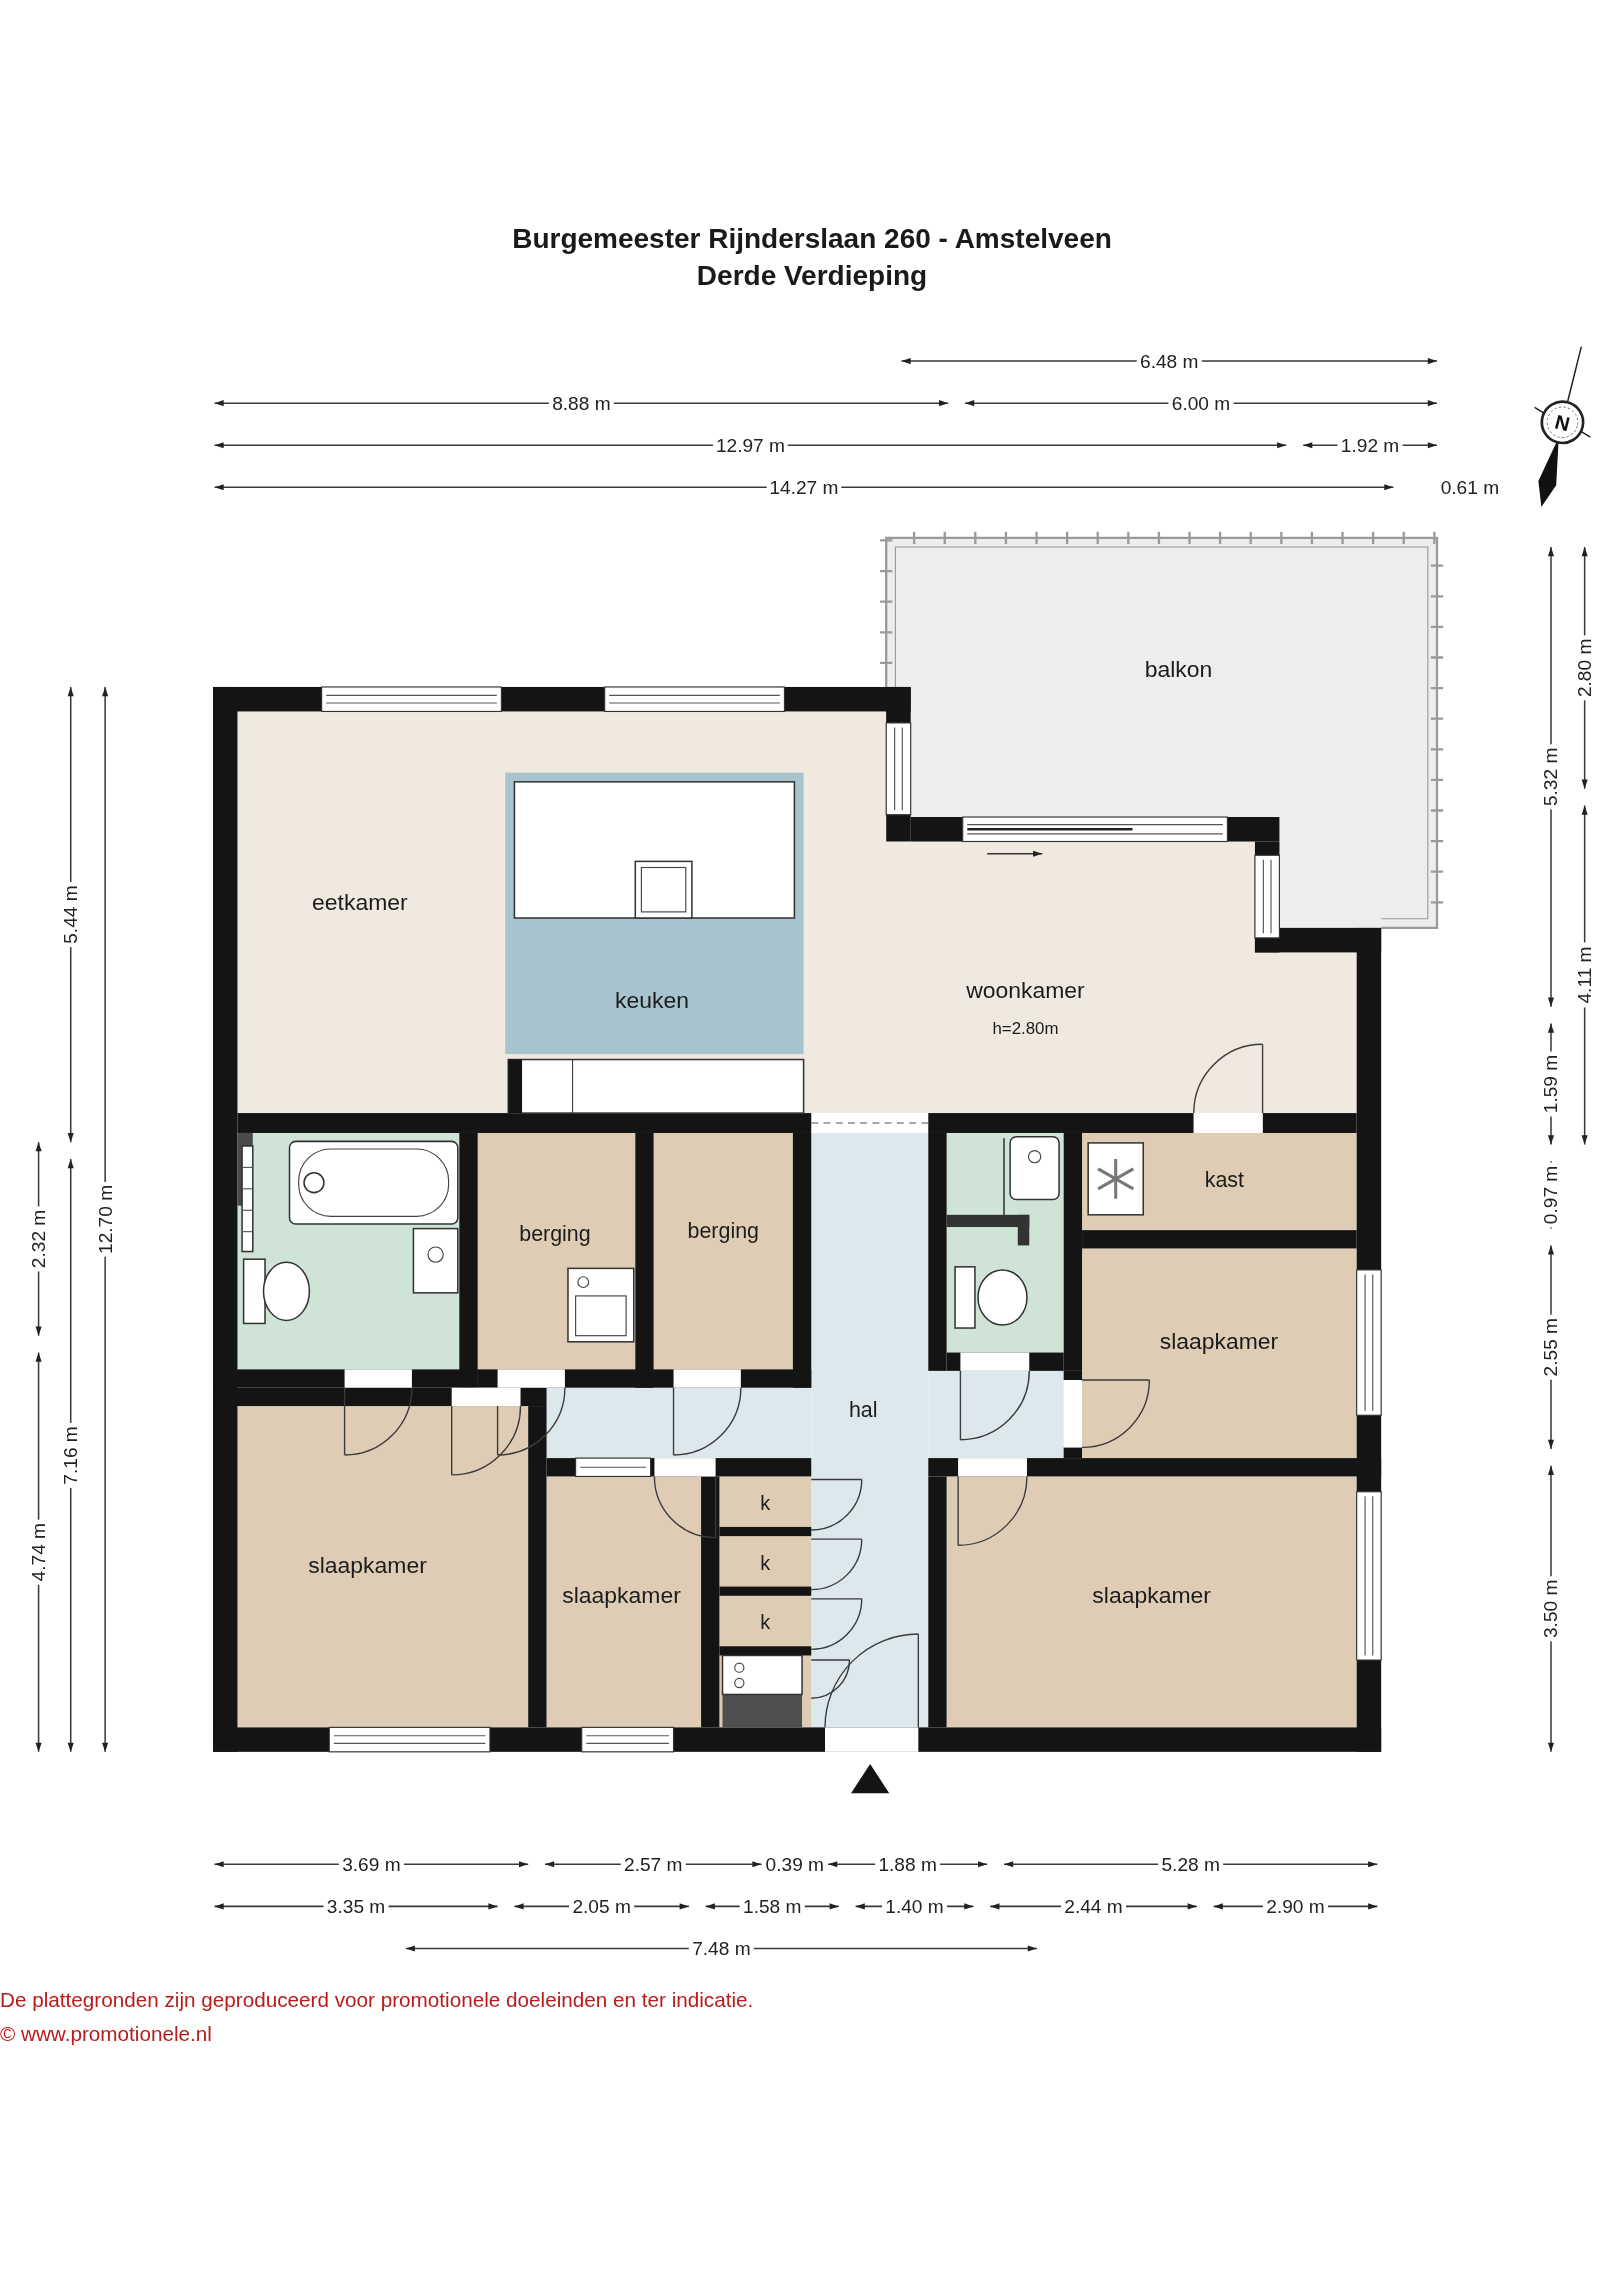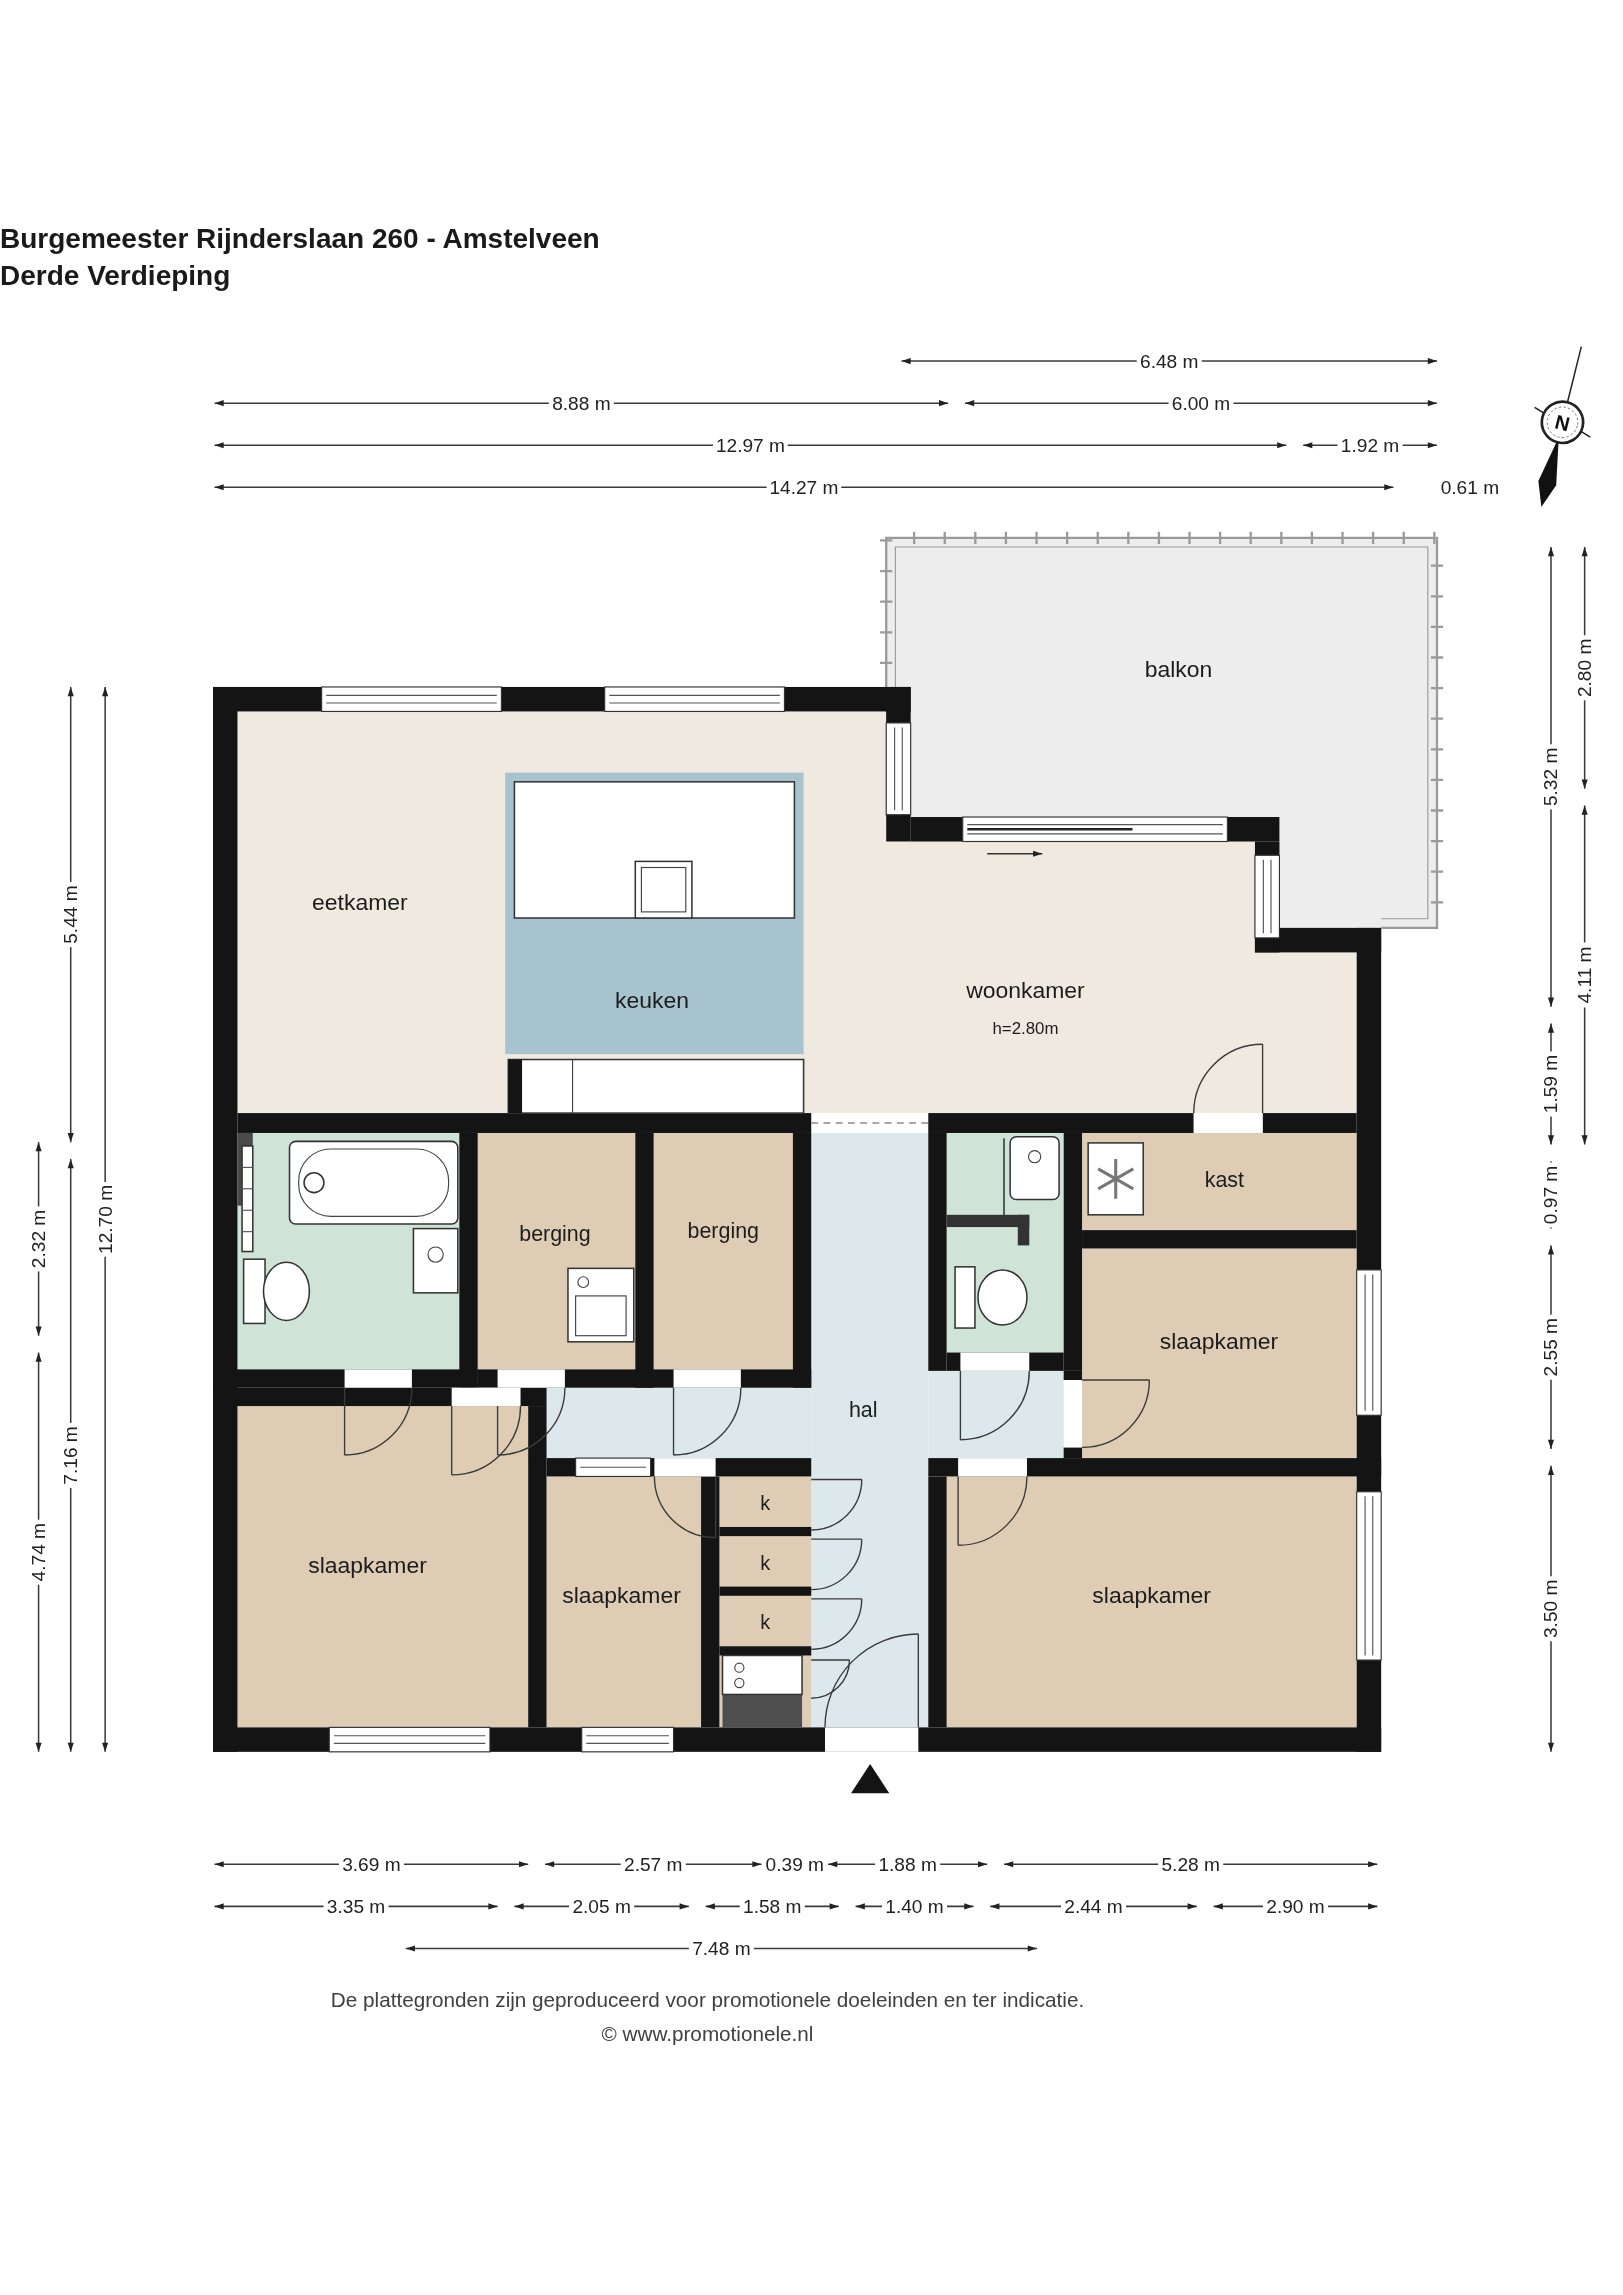--- a/index.html
+++ b/index.html
@@ -1,21 +1,21 @@
 <!DOCTYPE html>
 <html style="--floor-living: #f0e9df; --floor-kitchen: #a6c3ce; --floor-bathroom: #cfe4d7; --floor-bedroom: #decdb4; --floor-hall: #dce8eb; --floor-balcony: #ededed; --wall: #141414; --dimension: #3a3a3a;font-size:12.2px"><head>
 <meta charset="utf-8">
 <style>
   html,body{margin:0;padding:0;background:#fff;}
   .canvas{position:relative;width:1624px;height:2295px;background:#fff;overflow:hidden;
           font-family:"Liberation Sans",sans-serif;color:#1a1a1a;}
-  .title-block{position:absolute;top:220px;left:0;width:1624px;
+  .title-block{position:absolute;top:220px;left:0;width:1624px;text-align:center;
                font-weight:bold;font-size:28px;line-height:37px;}
-  .footer-block{position:absolute;top:1983px;left:0;width:1415px;text-align:center;
-                font-size:20.7px;line-height:34px;color:#404040;}
+  .footer-block{position:absolute;top:1983px;left:0;width:1415px;
+                font-size:20.7px;line-height:34px;color:#b91c1c;}
   svg{position:absolute;left:0;top:0;}
   svg text{font-family:"Liberation Sans",sans-serif;}
   .room-label{fill:#1c1c1c;text-anchor:middle;}
   .dim-line{stroke:var(--dimension,#3a3a3a);stroke-width:2;}
   .dim-label{fill:#222;font-size:25px;text-anchor:middle;dominant-baseline:central;}
   .wall{fill:var(--wall,#141414);}
   .win{fill:#ffffff;stroke:#333;stroke-width:1.5;}
   .winline{stroke:#555;stroke-width:1.5;}
   .fixture{fill:#ffffff;stroke:#333;stroke-width:2;}
   .fixline{stroke:#444;stroke-width:1.5;fill:none;}

